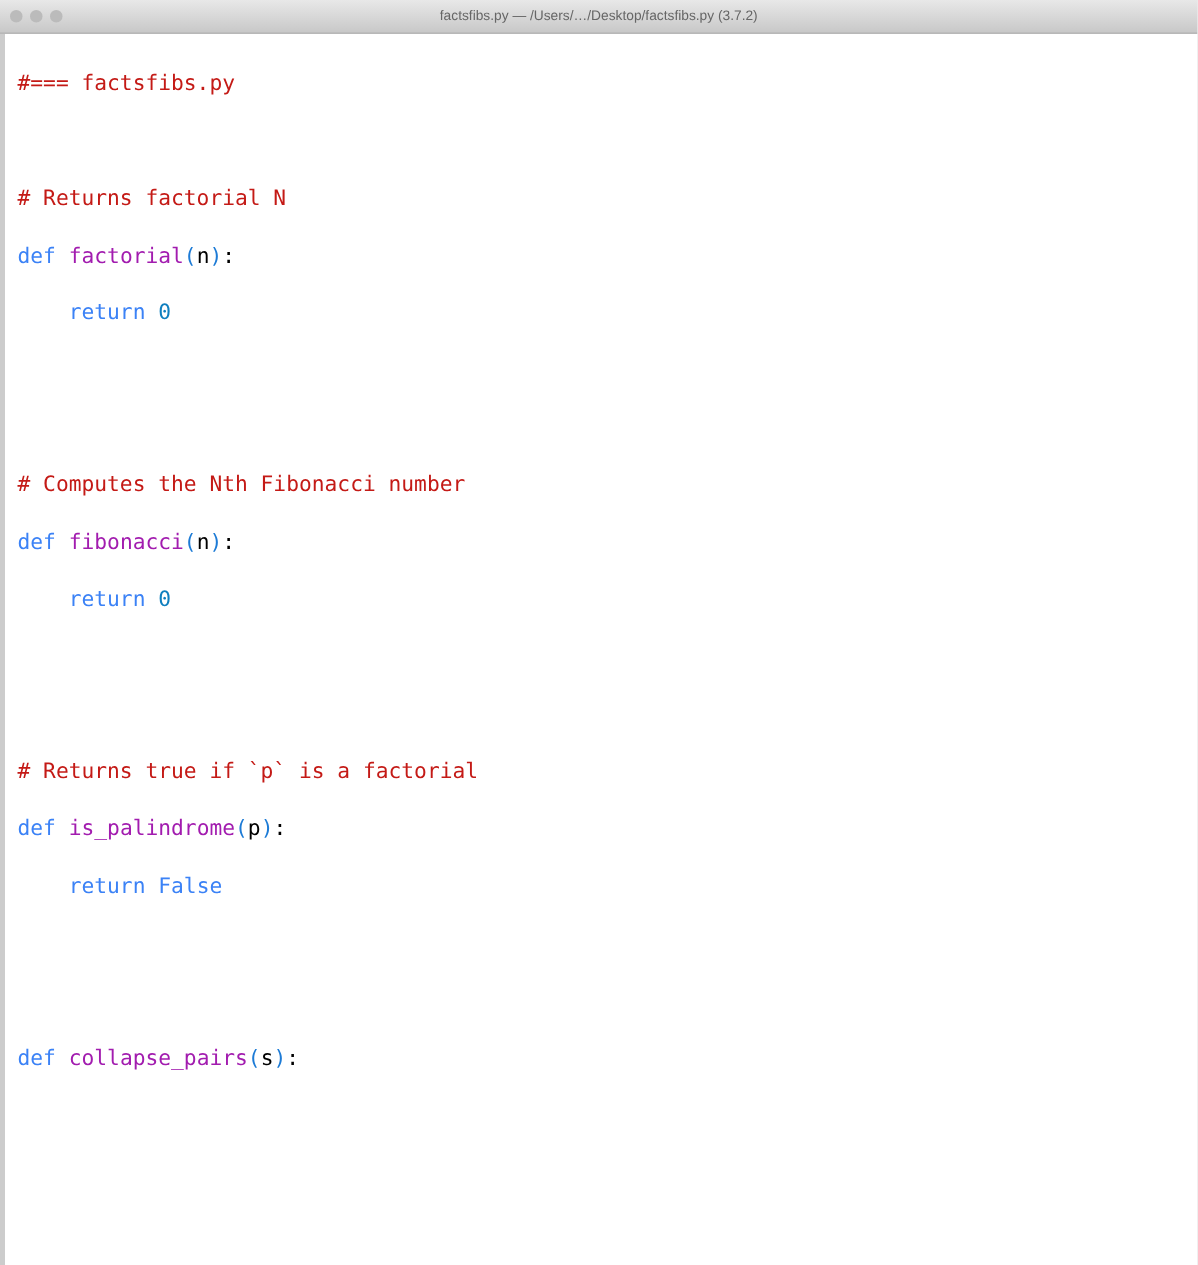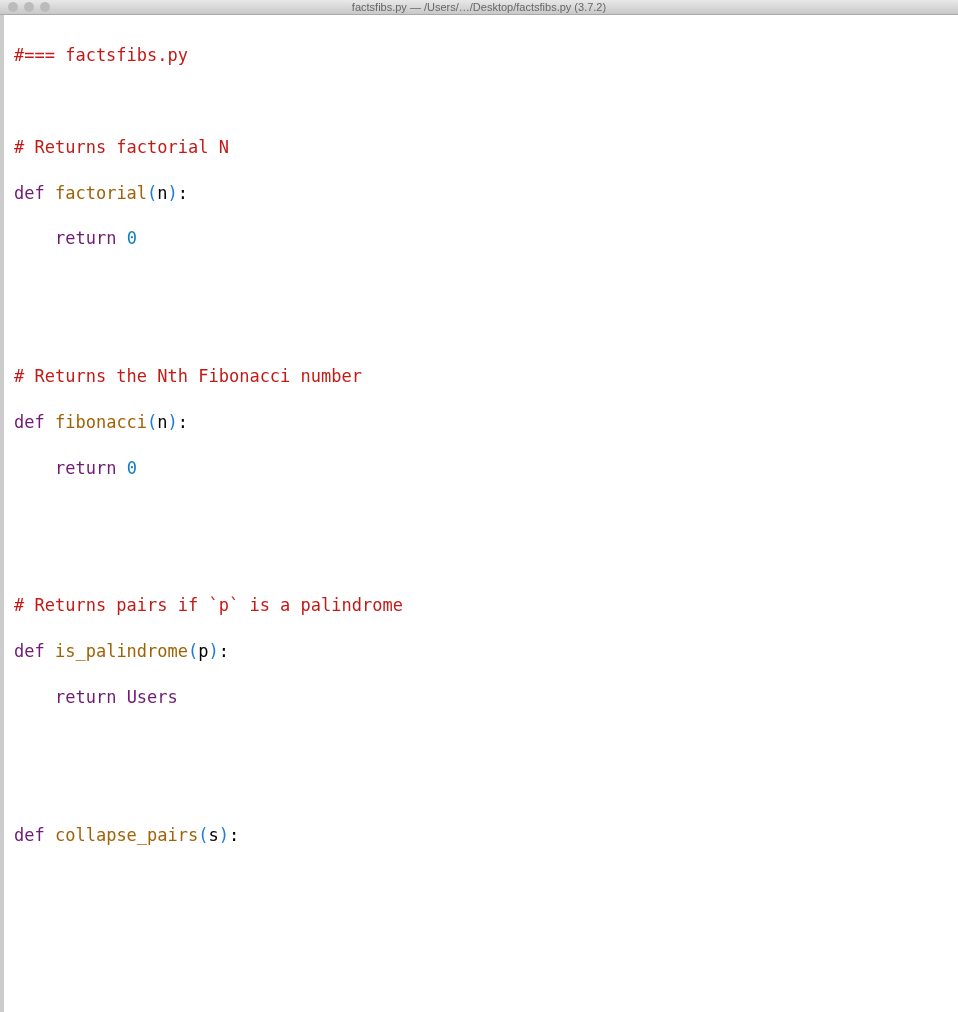--- a/index.html
+++ b/index.html
@@ -8,21 +8,21 @@
       box-sizing: border-box;
     }
     body {
       font-family: Monaco, "Menlo", Consolas, monospace;
       font-size: 17px;
       background: #d8d8d8;
       width: 958px;
       height: 1012px;
     }
     .titlebar {
-      height: 15px;
+      height: 27px;
       background: linear-gradient(#e8e8e8, #c8c8c8);
       border-bottom: 1px solid #aaa;
       display: flex;
       align-items: center;
       padding: 0 8px;
       position: relative;
     }
     .window-dot {
       width: 10px; height: 10px; border-radius: 50%;
       margin-right: 6px;
@@ -42,22 +42,22 @@
       background: #fff;
       height: calc(100% - 15px);
       padding: 6px 2px 6px 10px;
       border-left: 4px solid #ccc;
       white-space: pre;
       line-height: 1.35;
       overflow: hidden;
     }
     .line { display: block; }
     .tk-comment { color: #c41a16; }
-    .tk-keyword { color: #701a75; }
-    .tk-funcname { color: #a16207; }
+    .tk-keyword { color: #3b82f6; }
+    .tk-funcname { color: #a21caf; }
     .tk-paren-blue { color: #1d7bd6; }
     .tk-lightblue { color: #0f7fbf; }
     .tk-string { color: #008f00; }
     .tk-default { color: #000; }
     .blank { height: 1.35em; }
     span[data-bind] { white-space: pre; }
   </style>
 </head>
 <body>
 
@@ -69,28 +69,28 @@
 </div>
 
 <div class="editor">
 <span class="line"><span class="tk-comment" data-bind="code.l1_comment">#=== factsfibs.py</span></span>
 <span class="line blank"></span>
 <span class="line"><span class="tk-comment" data-bind="code.l2_comment"># Returns factorial N</span></span>
 <span class="line"><span class="tk-keyword" data-bind="code.kw_def">def</span><span class="tk-default" data-bind="code.sp"> </span><span class="tk-funcname" data-bind="code.fn_factorial">factorial</span><span class="tk-paren-blue" data-bind="code.paren_open">(</span><span class="tk-default" data-bind="code.param_n">n</span><span class="tk-paren-blue" data-bind="code.paren_close">)</span><span class="tk-default" data-bind="code.colon">:</span></span>
 <span class="line"><span class="tk-default" data-bind="code.indent">    </span><span class="tk-keyword" data-bind="code.kw_return">return</span><span class="tk-default" data-bind="code.sp"> </span><span class="tk-lightblue" data-bind="code.zero">0</span></span>
 <span class="line blank"></span>
 <span class="line blank"></span>
-<span class="line"><span class="tk-comment" data-bind="code.l5_comment"># Returns the Nth Fibonacci number</span></span>
+<span class="line"><span class="tk-comment" data-bind="code.l5_comment"># Computes the Nth Fibonacci number</span></span>
 <span class="line"><span class="tk-keyword" data-bind="code.kw_def">def</span><span class="tk-default" data-bind="code.sp"> </span><span class="tk-funcname" data-bind="code.fn_fibonacci">fibonacci</span><span class="tk-paren-blue" data-bind="code.paren_open">(</span><span class="tk-default" data-bind="code.param_n">n</span><span class="tk-paren-blue" data-bind="code.paren_close">)</span><span class="tk-default" data-bind="code.colon">:</span></span>
 <span class="line"><span class="tk-default" data-bind="code.indent">    </span><span class="tk-keyword" data-bind="code.kw_return">return</span><span class="tk-default" data-bind="code.sp"> </span><span class="tk-lightblue" data-bind="code.zero">0</span></span>
 <span class="line blank"></span>
 <span class="line blank"></span>
-<span class="line"><span class="tk-comment" data-bind="code.l8_comment"># Returns pairs if `p` is a palindrome</span></span>
+<span class="line"><span class="tk-comment" data-bind="code.l8_comment"># Returns true if `p` is a factorial</span></span>
 <span class="line"><span class="tk-keyword" data-bind="code.kw_def">def</span><span class="tk-default" data-bind="code.sp"> </span><span class="tk-funcname" data-bind="code.fn_is_palindrome">is_palindrome</span><span class="tk-paren-blue" data-bind="code.paren_open">(</span><span class="tk-default" data-bind="code.param_p">p</span><span class="tk-paren-blue" data-bind="code.paren_close">)</span><span class="tk-default" data-bind="code.colon">:</span></span>
-<span class="line"><span class="tk-default" data-bind="code.indent">    </span><span class="tk-keyword" data-bind="code.kw_return2">return</span><span class="tk-default" data-bind="code.sp"> </span><span class="tk-keyword" data-bind="code.false_kw">Users</span></span>
+<span class="line"><span class="tk-default" data-bind="code.indent">    </span><span class="tk-keyword" data-bind="code.kw_return2">return</span><span class="tk-default" data-bind="code.sp"> </span><span class="tk-keyword" data-bind="code.false_kw">False</span></span>
 <span class="line blank"></span>
 <span class="line blank"></span>
 <span class="line"><span class="tk-keyword" data-bind="code.kw_def">def</span><span class="tk-default" data-bind="code.sp"> </span><span class="tk-funcname" data-bind="code.fn_collapse_pairs">collapse_pairs</span><span class="tk-paren-blue" data-bind="code.paren_open">(</span><span class="tk-default" data-bind="code.param_s">s</span><span class="tk-paren-blue" data-bind="code.paren_close">)</span><span class="tk-default" data-bind="code.colon">:</span></span>
 <span class="line blank"></span>
 <span class="line blank"></span>
 
 
 
 
 

